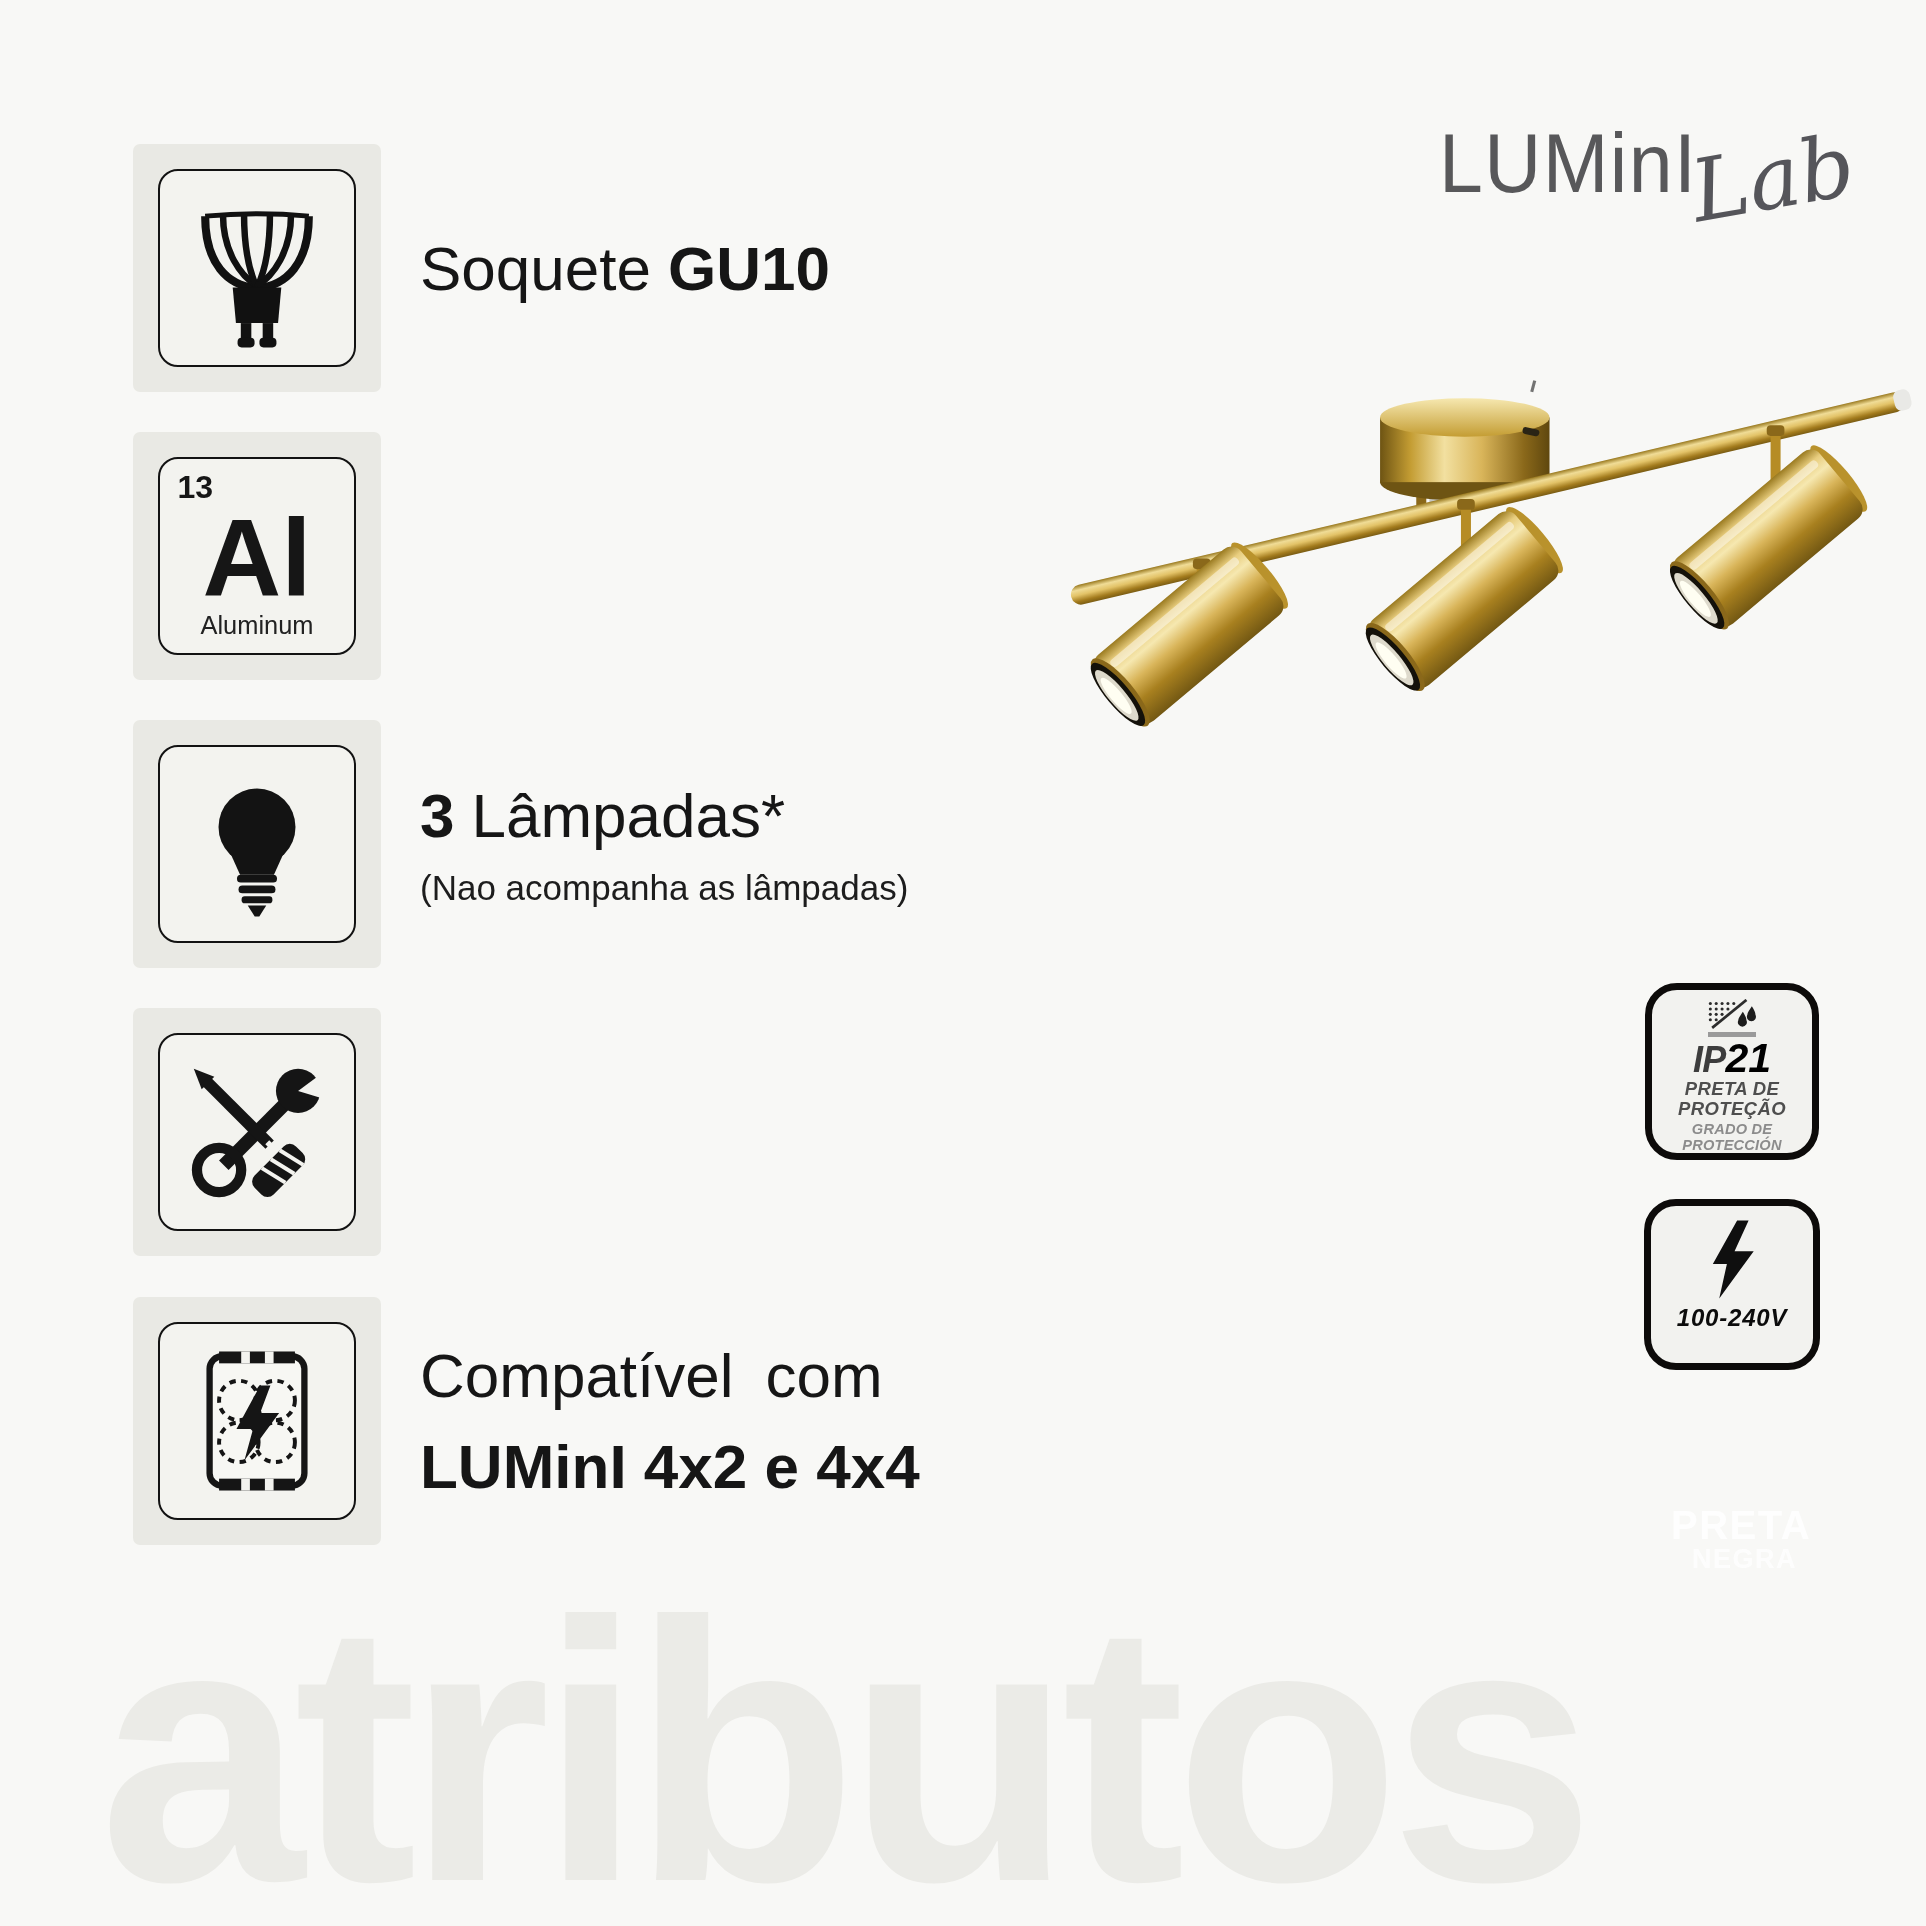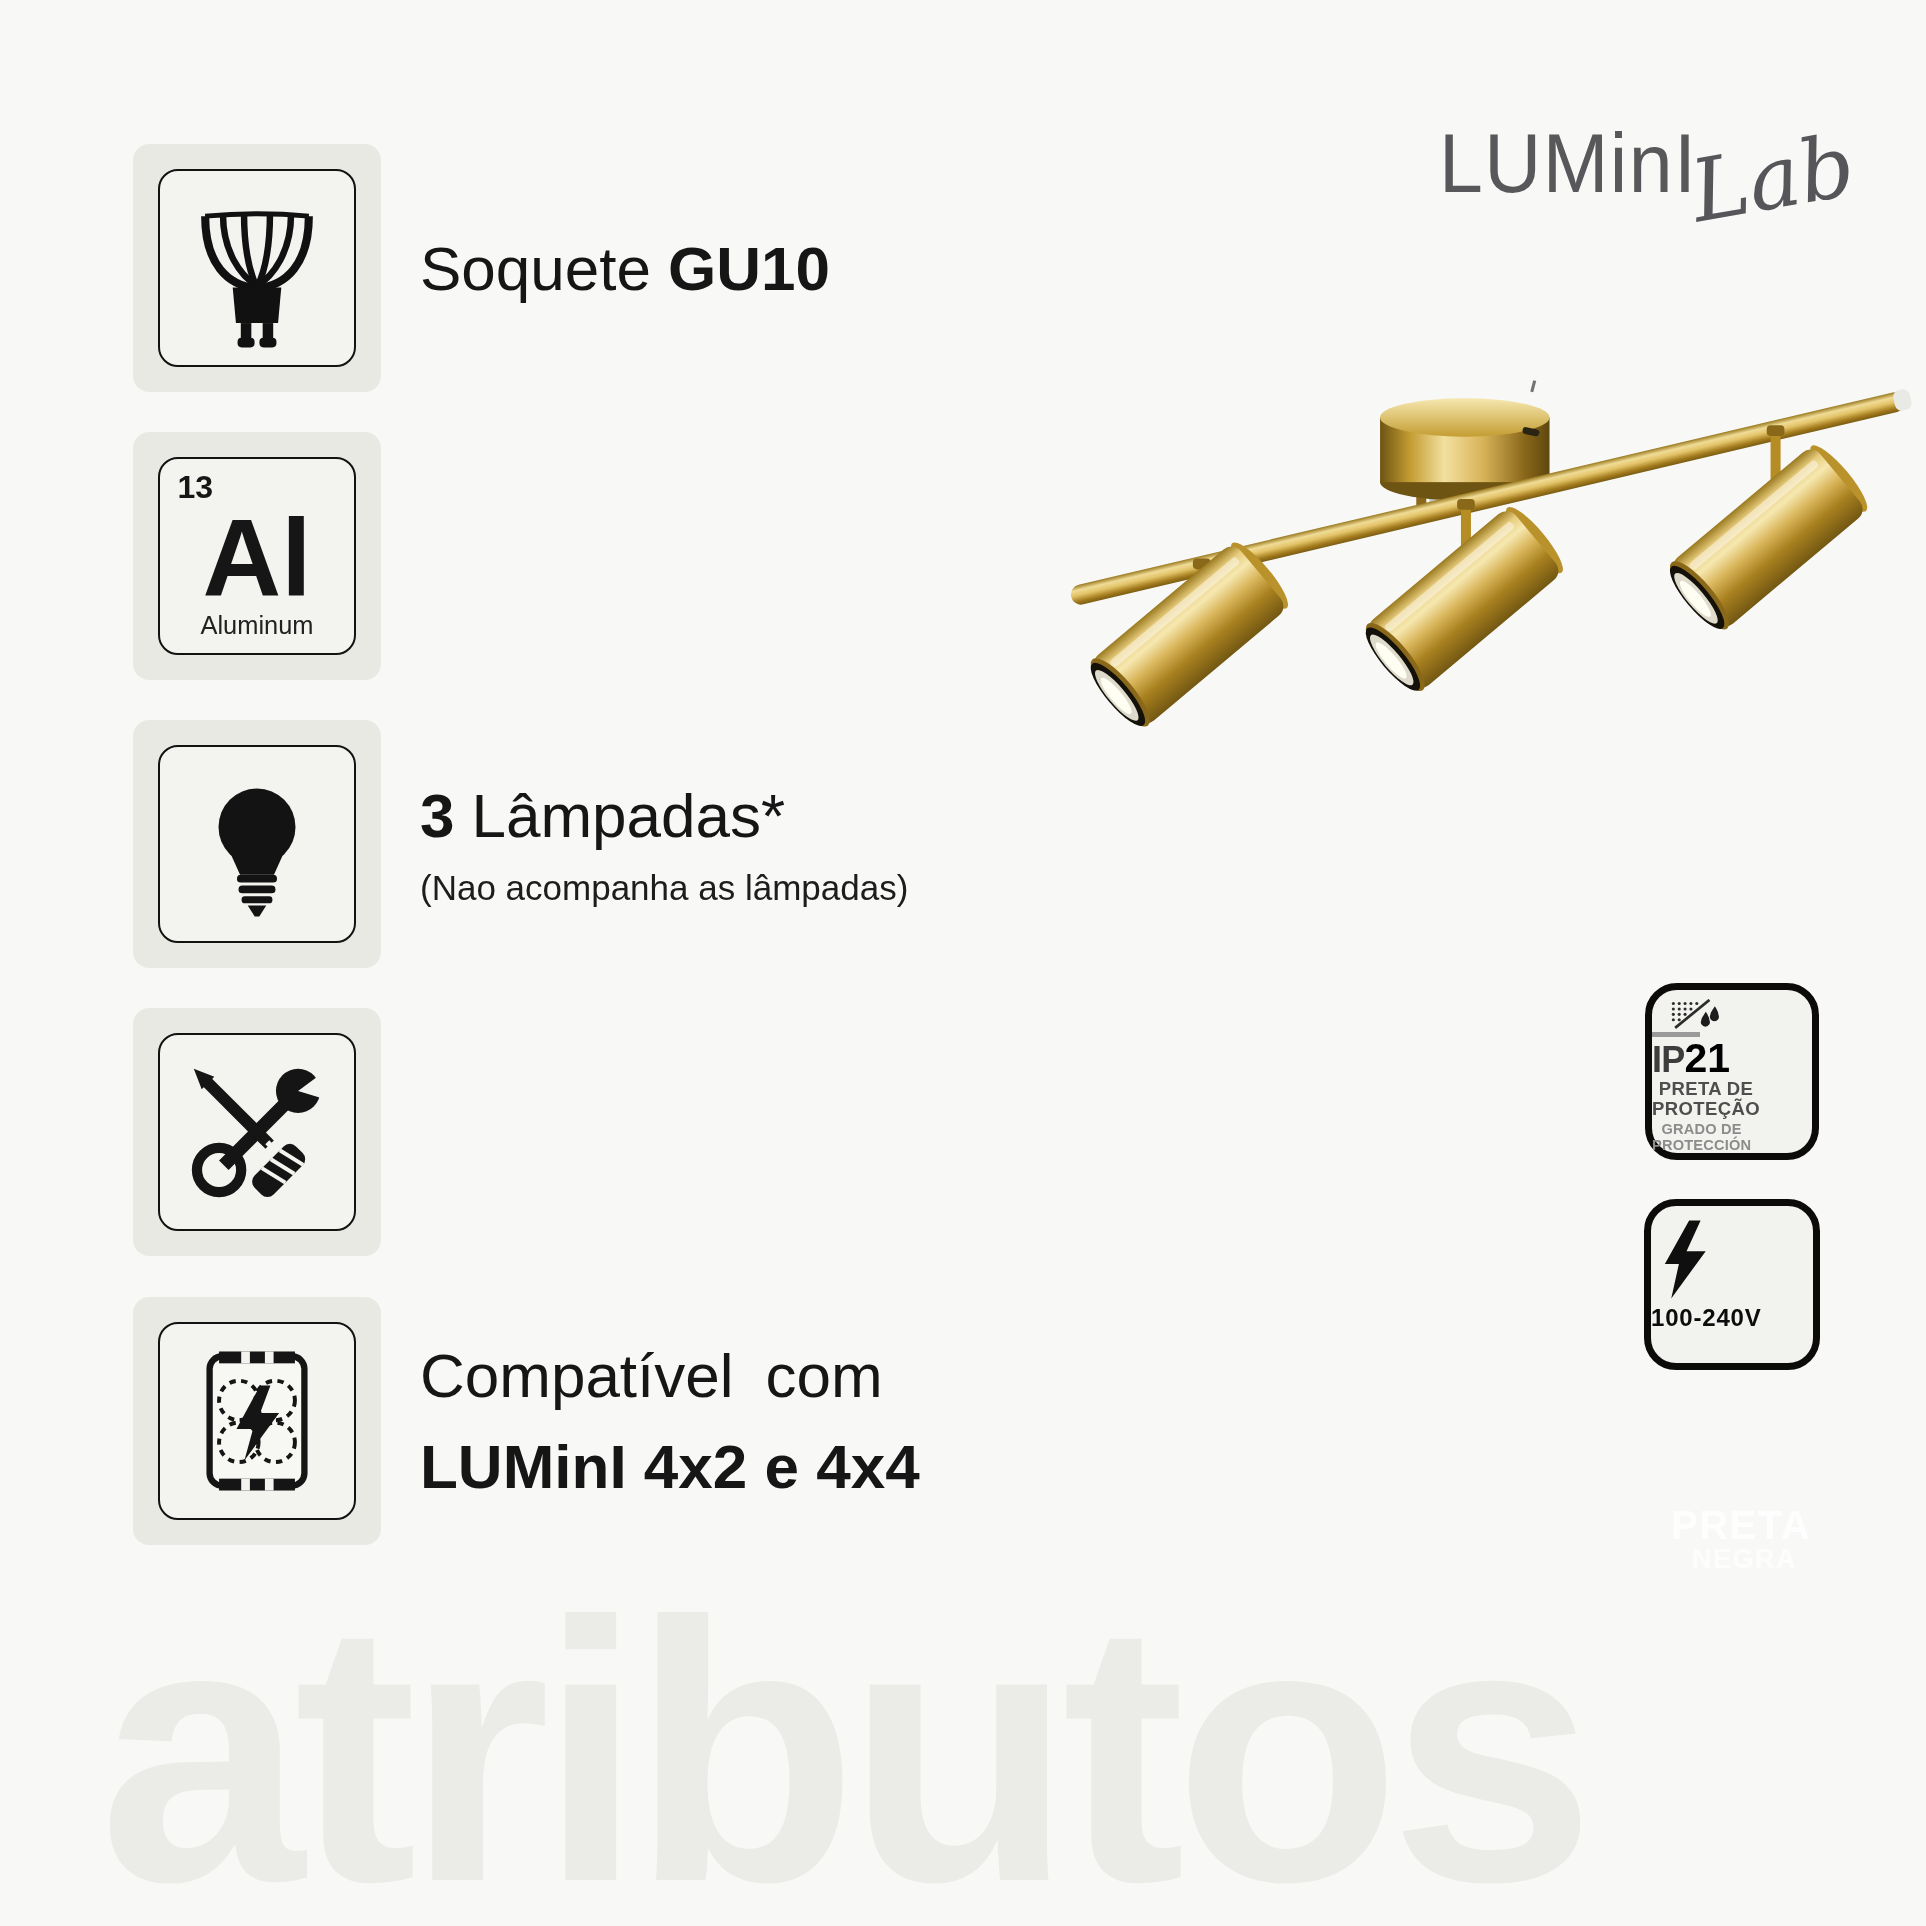--- a/index.html
+++ b/index.html
@@ -7,41 +7,41 @@
           font-family:"Liberation Sans",sans-serif;color:#161616;}
   
   .watermark{position:absolute;left:99px;top:1604px;font-size:370px;font-weight:700;
              letter-spacing:-10.8px;line-height:0.8;color:#ebebe7;white-space:nowrap;}
   
   .logo{position:absolute;left:1439px;top:116px;display:flex;align-items:flex-start;}
   .logo-brand{font-size:83px;font-weight:400;color:#58585a;letter-spacing:1.5px;transform:scaleX(.95);transform-origin:left;}
   .logo-script{font-family:"DejaVu Serif",serif;font-style:italic;font-size:86px;color:#55555a;
                margin-left:-20px;margin-top:12.3px;transform:rotate(-10deg);}
   
-  .feat-box{position:absolute;left:133px;width:248px;height:248px;background:#e9e9e4;border-radius:16px;}
+  .feat-box{position:absolute;left:133px;width:248px;height:248px;background:#e9e9e4;border-radius:7px;}
   .icon-box{position:absolute;left:25.4px;top:25.4px;right:25.4px;bottom:25.4px;background:#f3f3ef;
             border:2.3px solid #121212;border-radius:20px;display:flex;align-items:center;justify-content:center;overflow:hidden;}
   .feat-text{position:absolute;left:420px;height:248px;display:flex;flex-direction:column;
              justify-content:center;align-items:flex-start;}
   .line{font-size:62px;font-weight:400;white-space:nowrap;display:flex;align-items:baseline;}
   .line b{font-weight:700;}
   .sp{width:17px;display:inline-block;}
   .sp-wide{width:32px;display:inline-block;}
   .note{font-size:35px;margin-top:17px;color:#1d1d1d;}
   .line2gap{margin-top:20px;}
   
   .al-tile{width:100%;height:100%;position:relative;}
   .al-num{position:absolute;left:17px;top:9.2px;font-size:32px;font-weight:700;}
   .al-sym{position:absolute;left:0;right:0;top:35px;text-align:center;font-size:109px;font-weight:700;}
   .al-name{position:absolute;left:0;right:0;bottom:12.3px;text-align:center;font-size:25.4px;color:#222;}
   
   .product{position:absolute;left:1025px;top:331px;width:905px;height:501px;}
   
   .badge{position:absolute;background:#f2f2ef;border:7px solid #0d0b0a;border-radius:32px;
-         display:flex;flex-direction:column;align-items:flex-start;box-sizing:border-box;}
+         display:flex;flex-direction:column;align-items:center;box-sizing:border-box;font-style:italic;}
   .badge-ip{left:1645px;top:983px;width:174px;height:177px;padding-top:9.2px;}
   .gray-bar{width:48px;height:7px;background:#9a9a9a;margin-top:1.5px;}
   .ip-line{display:flex;align-items:baseline;margin-top:1.5px;line-height:1;}
   .ip-prefix{font-size:36px;font-weight:800;color:#3d3d3d;letter-spacing:-0.8px;}
   .ip-num{font-size:41px;font-weight:800;color:#000;}
   .ip-pt{font-size:18.5px;font-weight:700;color:#4e4e4e;line-height:1.06;text-align:center;letter-spacing:0.4px;}
   .ip-es{font-size:14.6px;font-weight:600;color:#8c8c8c;line-height:1.1;text-align:center;margin-top:2.3px;letter-spacing:0.2px;}
   .badge-v{left:1644px;top:1199px;width:176px;height:171px;padding-top:12.3px;}
   .v-label{font-size:24px;font-weight:800;color:#0c0c0c;letter-spacing:0.8px;margin-top:3.1px;}
   

